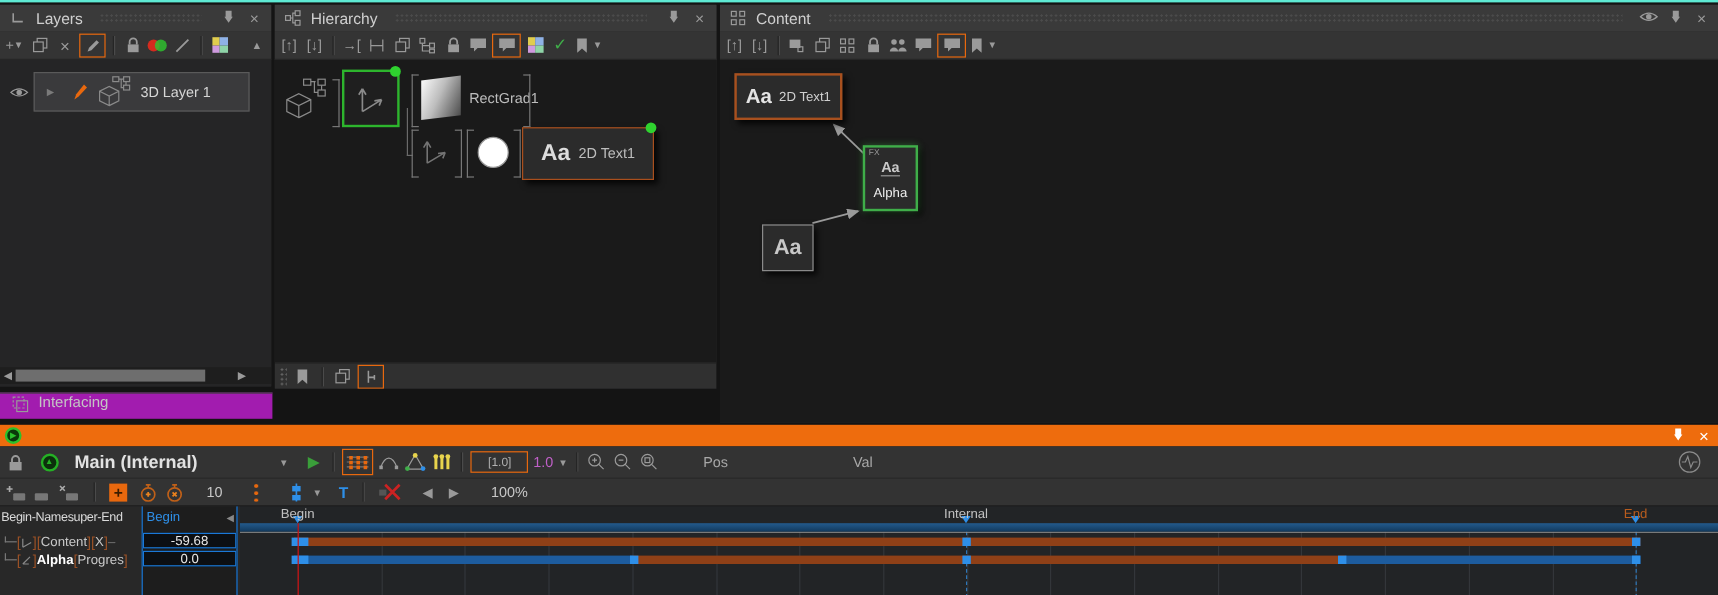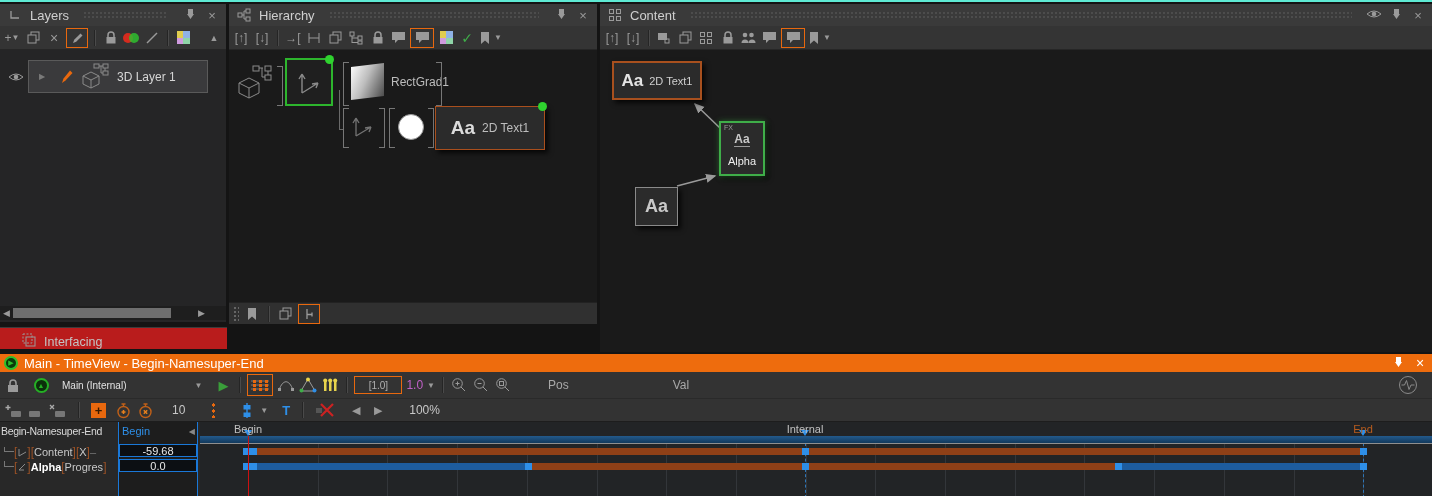--- a/index.html
+++ b/index.html
@@ -24,21 +24,21 @@
   .brk{color:#9a5126;font-size:12px}
   
   #layers{left:0;width:226px;height:318px}
   #layers .pbody{background:#252526}
   .layer-row{position:absolute;left:28px;top:10px;width:180px;height:33px;background:#3a3a3c;border:1px solid #5a5a5a;display:flex;align-items:center;gap:6px;padding:0 4px}
   .layer-row .lname{font-size:12px;color:#d6d6d6}
   .eye{position:absolute;left:7px;top:18px}
   .hscroll{position:absolute;left:0;bottom:2px;width:226px;height:14px;background:#1e1e1e;display:flex;align-items:center}
   .hthumb{position:absolute;left:13px;top:2px;width:158px;height:10px;background:#6e6e6e}
   .harr{width:13px;text-align:center;color:#9a9a9a;font-size:9px}
-  .tab-interfacing{position:absolute;left:0;top:325px;width:227px;height:22px;background:#b91c1c;display:flex;align-items:flex-end;gap:6px;padding:0 20px;border-top:1px solid #3c3c3c}
+  .tab-interfacing{position:absolute;left:0;top:325px;width:227px;height:22px;background:#a21caf;display:flex;align-items:flex-start;gap:6px;padding:0 8px;border-top:1px solid #3c3c3c}
   .tab-interfacing .tlabel{font-size:12.5px;color:#c4c4c4}
   
   #hierarchy{left:229px;width:368px;height:320px}
   .hbar{position:absolute;left:0;bottom:0;width:100%;height:22px;background:#303030;border-top:1px solid #222;display:flex;align-items:center;gap:4px;padding:0 4px}
   .drag-dots{width:6px;height:16px;background-image:radial-gradient(#666 1px,transparent 1.1px);background-size:4px 4px}
   .node{position:absolute;background:#2b2b2b;display:flex;align-items:center;justify-content:center}
   .greenbox{border:2px solid #2db52d;background:#1f1f1f}
   .gdot{position:absolute;width:9px;height:9px;border-radius:50%;background:#2fd22f}
   .vline{position:absolute;width:1px;background:#6a6a6a}
   .hline{position:absolute;height:1px;background:#6a6a6a}
@@ -58,21 +58,21 @@
   .alpha-aa{font-size:12px;font-weight:bold;color:#c8c8c8;border-bottom:1px solid #9a9a9a;margin-top:8px;line-height:13px}
   .alpha-name{font-size:11px;color:#efefef;margin-top:8px}
   
   .tv-title{position:absolute;left:0;top:352px;width:1432px;height:18px;background:#ee6c0d;display:flex;align-items:center;padding:0 4px;gap:6px}
   .tv-title .ttl{font-size:13px;color:#fff;white-space:nowrap}
   .pstate{width:14px;height:14px;border-radius:50%;border:2px solid #2cc12c;background:#0a3a0a;display:flex;align-items:center;justify-content:center;color:#2cc12c;font-size:7px}
   .tv-title .twin{color:#fff}
   .tbar{position:absolute;left:0;width:1432px;background:#333;display:flex;align-items:center;padding:0 4px;gap:4px}
   #tbar1{top:370px;height:27px;border-bottom:1px solid #2a2a2a}
   #tbar2{top:397px;height:23px;border-bottom:1px solid #1d1d1d}
-  .scene-name{font-size:10px;font-weight:normal;color:#e2e2e2;margin-left:8px;white-space:nowrap}
+  .scene-name{font-size:15px;font-weight:bold;color:#e2e2e2;margin-left:8px;white-space:nowrap}
   .ddv{color:#9a9a9a;font-size:8px}
   .lbl{font-size:12px;color:#a8a8a8}
   .purple{color:#c060c8;font-size:12px}
   .bluet{color:#2e8fe8;font-weight:bold;font-size:13px}
   .pct{font-size:12px;color:#c8c8c8}
   .oplus{width:15px;height:15px;background:#e8680e;color:#3a1c00;font-weight:bold;font-size:13px;display:flex;align-items:center;justify-content:center}
   
   .tracks{position:absolute;left:0;top:420px;width:1432px;height:76px;background:#222426}
   #tl-canvas{position:absolute;inset:0}
   .grid{position:absolute;top:21px;bottom:0;width:1px;background:#33363a}
@@ -437,21 +437,20 @@
         <span class="alpha-name">Alpha</span>
       </div>
       <div class="node cnode-aa">
         <span style="font-size:18px;font-weight:bold;color:#c8c8c8">Aa</span>
       </div>
     </div>
   </div>
 
   <div class="tv-title">
     <span class="pstate">▶</span>
-    <span class="ttl">Main - TimeView - Begin-Namesuper-End</span>
     <span style="flex:1"></span>
     <span class="twin"><svg width="10" height="12">
           <path d="M3 1 h5 v5 h1 l-3.5 5 L2 6 h1 z" fill="#fff"></path>
         </svg></span>
     <span class="twin" style="font-size:14px">×</span>
   </div>
 
   <div class="tbar" id="tbar1">
     <span class="ic">
         <svg width="16" height="16">

